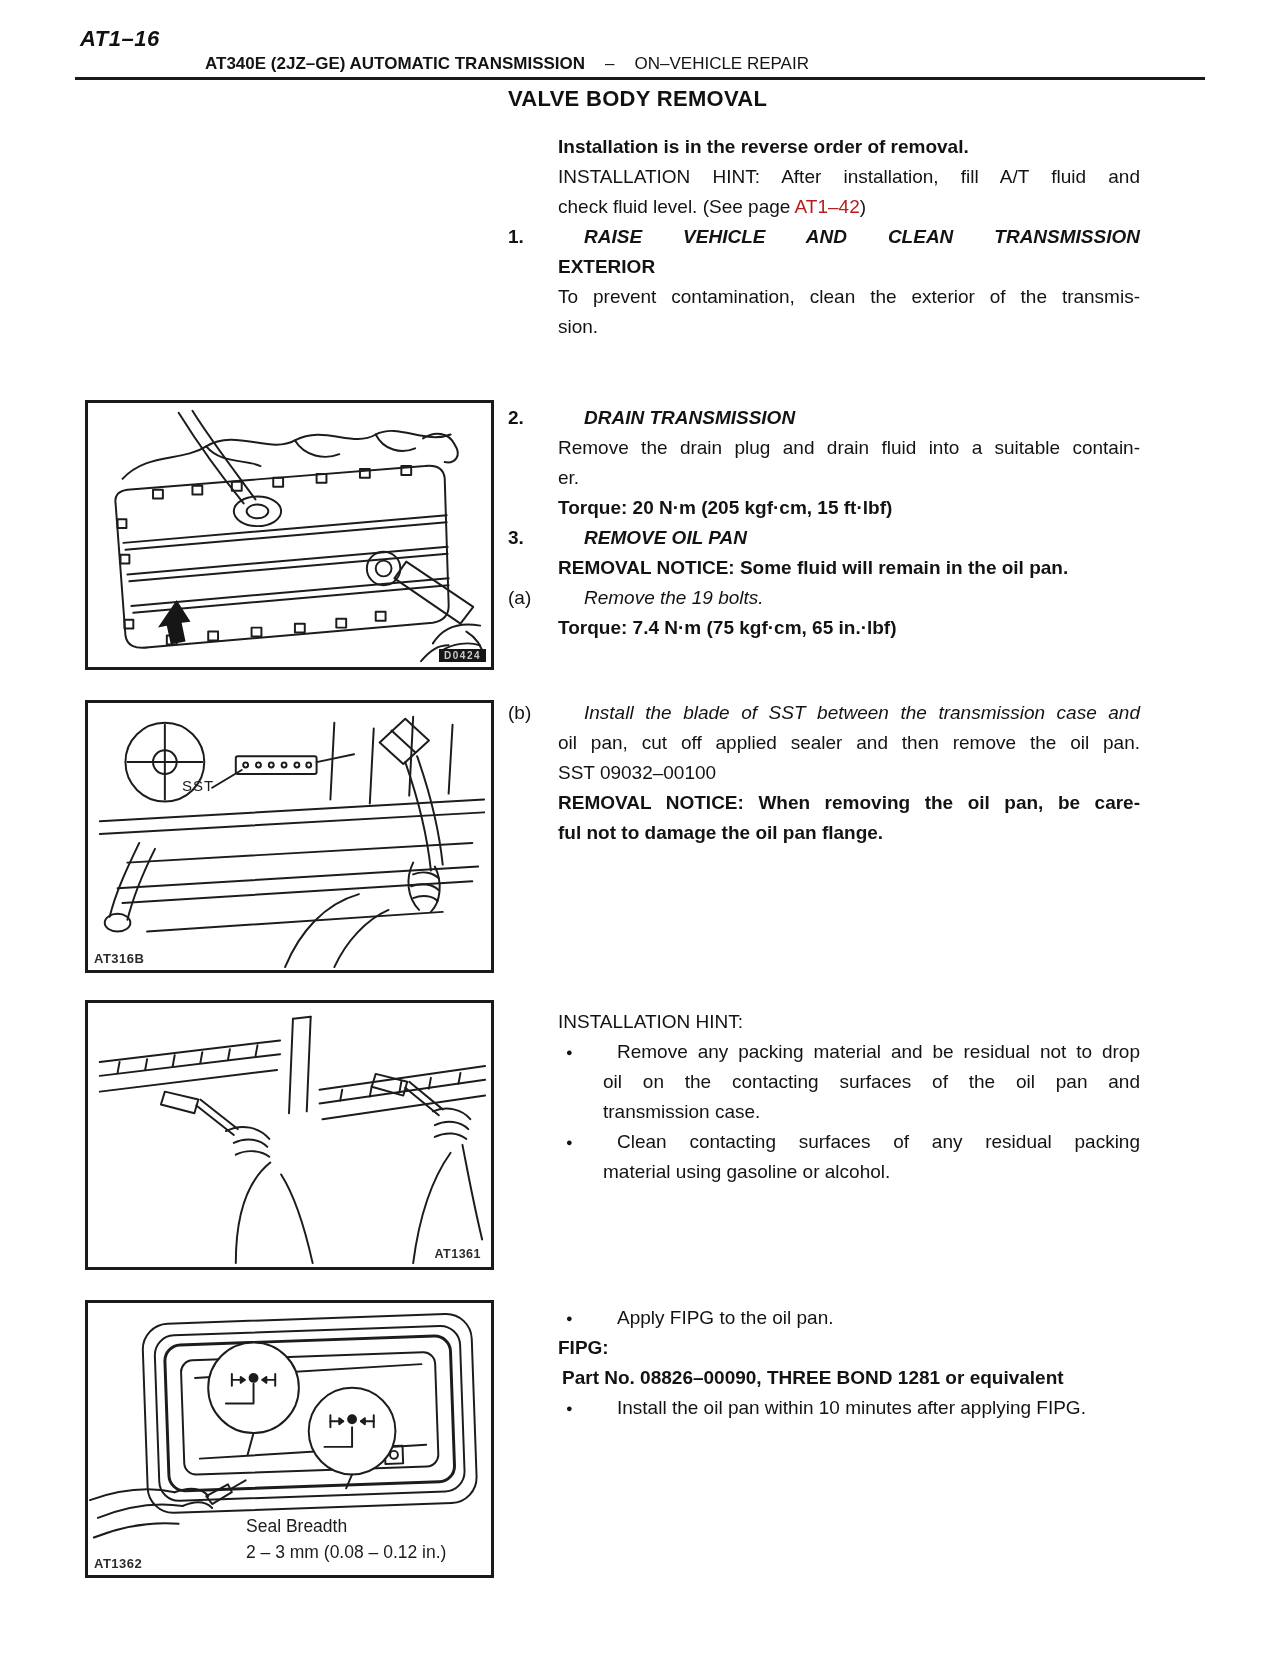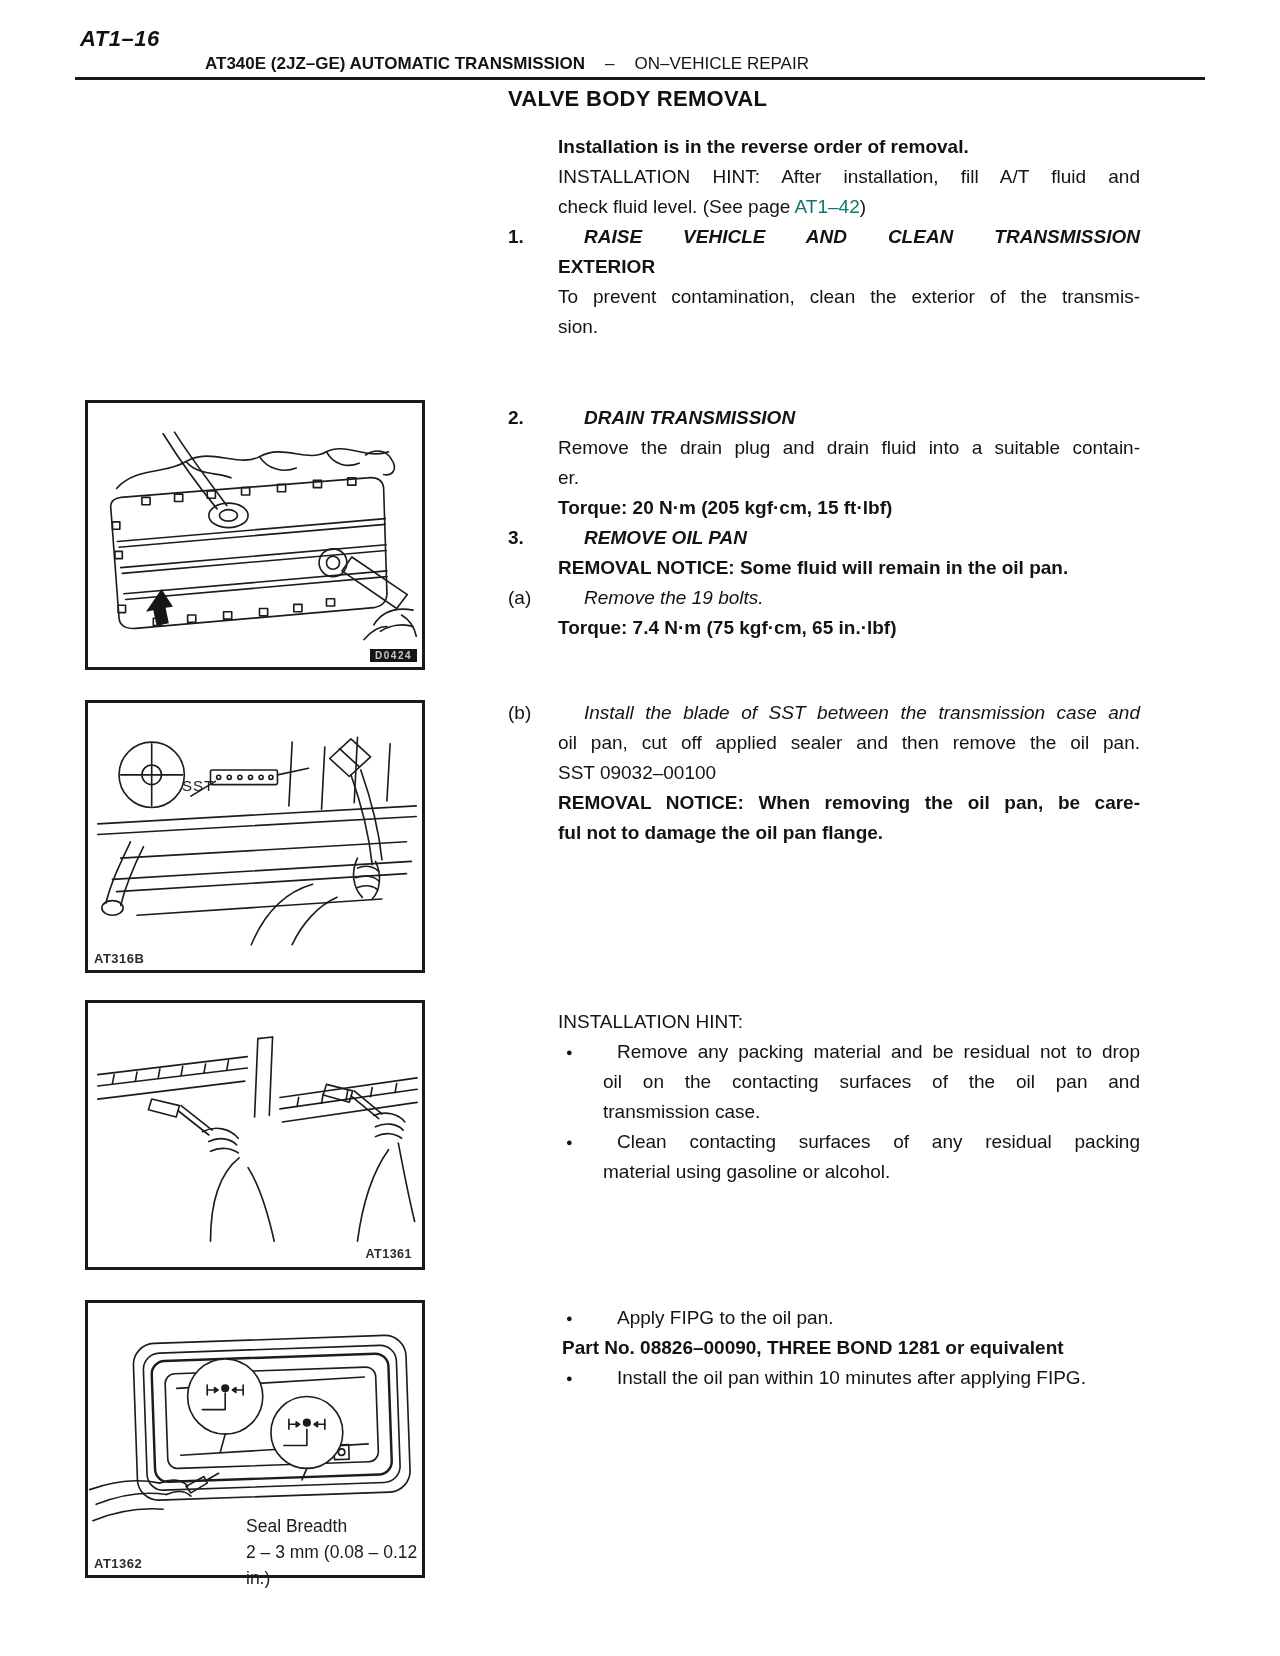--- a/index.html
+++ b/index.html
@@ -20,29 +20,29 @@
 
   
   .tblock { position:absolute; left:508px; width:632px; font-size:19px; line-height:30px; color:#131313; }
   .b  { font-weight:bold; }
   .jl { text-align:justify; text-align-last:justify; }
   .item { position:relative; }
   .item .num  { position:absolute; left:0; top:0; }
   .item .body { margin-left:76px;font-style:italic; }
   .ind  { margin-left:50px; }
   .ind2 { margin-left:54px; }
-  .link { color:#0f766e; cursor:pointer; }
+  .link { color:#b91c1c; cursor:pointer; }
 
   .bullet-row { position:relative; }
   .bullet-row .glyph { position:absolute; left:58px; top:0px; font-size:11px; line-height:30px; }
   .bullet-row .btext { margin-left:95px; width:537px; }
   .fi { margin-left:14px; }
 
   
-  .fig { position:absolute; left:85px; width:340px; border:3px solid #1a1a1a; background:#fff; box-sizing:border-box; }
+  .fig { position:absolute; left:85px; width:409px; border:3px solid #1a1a1a; background:#fff; box-sizing:border-box; }
   #fig1 { top:400px;  height:270px; }
   #fig2 { top:700px;  height:273px; }
   #fig3 { top:1000px; height:270px; }
   #fig4 { top:1300px; height:278px; }
   .fig svg { position:absolute; left:0; top:0; width:100%; height:100%; }
 
   .fig-code { position:absolute; font-weight:bold; color:#2b2b2b; font-size:13px; letter-spacing:.5px; }
   .code-dark { right:5px; bottom:5px; background:#161616; color:#c9c9c9; font-size:10px; padding:1px 5px; letter-spacing:1.5px; }
   .code-bl { left:6px;  bottom:4px; }
   .code-br { right:10px; bottom:6px; font-size:12.5px; }
@@ -129,20 +129,21 @@
     </div>
   </div>
 
   <div class="tblock" style="top:1303px;">
     <div class="bullet-row">
       <span class="glyph">●</span>
       <div class="btext">
           <div class="fi">Apply FIPG to the oil pan.</div>
         </div>
     </div>
+    <div class="ind b">FIPG:</div>
     <div class="ind2 b">Part No. 08826–00090, THREE BOND 1281 or equivalent</div>
     <div class="bullet-row">
       <span class="glyph">●</span>
       <div class="btext">
           <div class="fi">Install the oil pan within 10 minutes after applying FIPG.</div>
         </div>
     </div>
   </div>
 
   <div class="fig" id="fig1">

